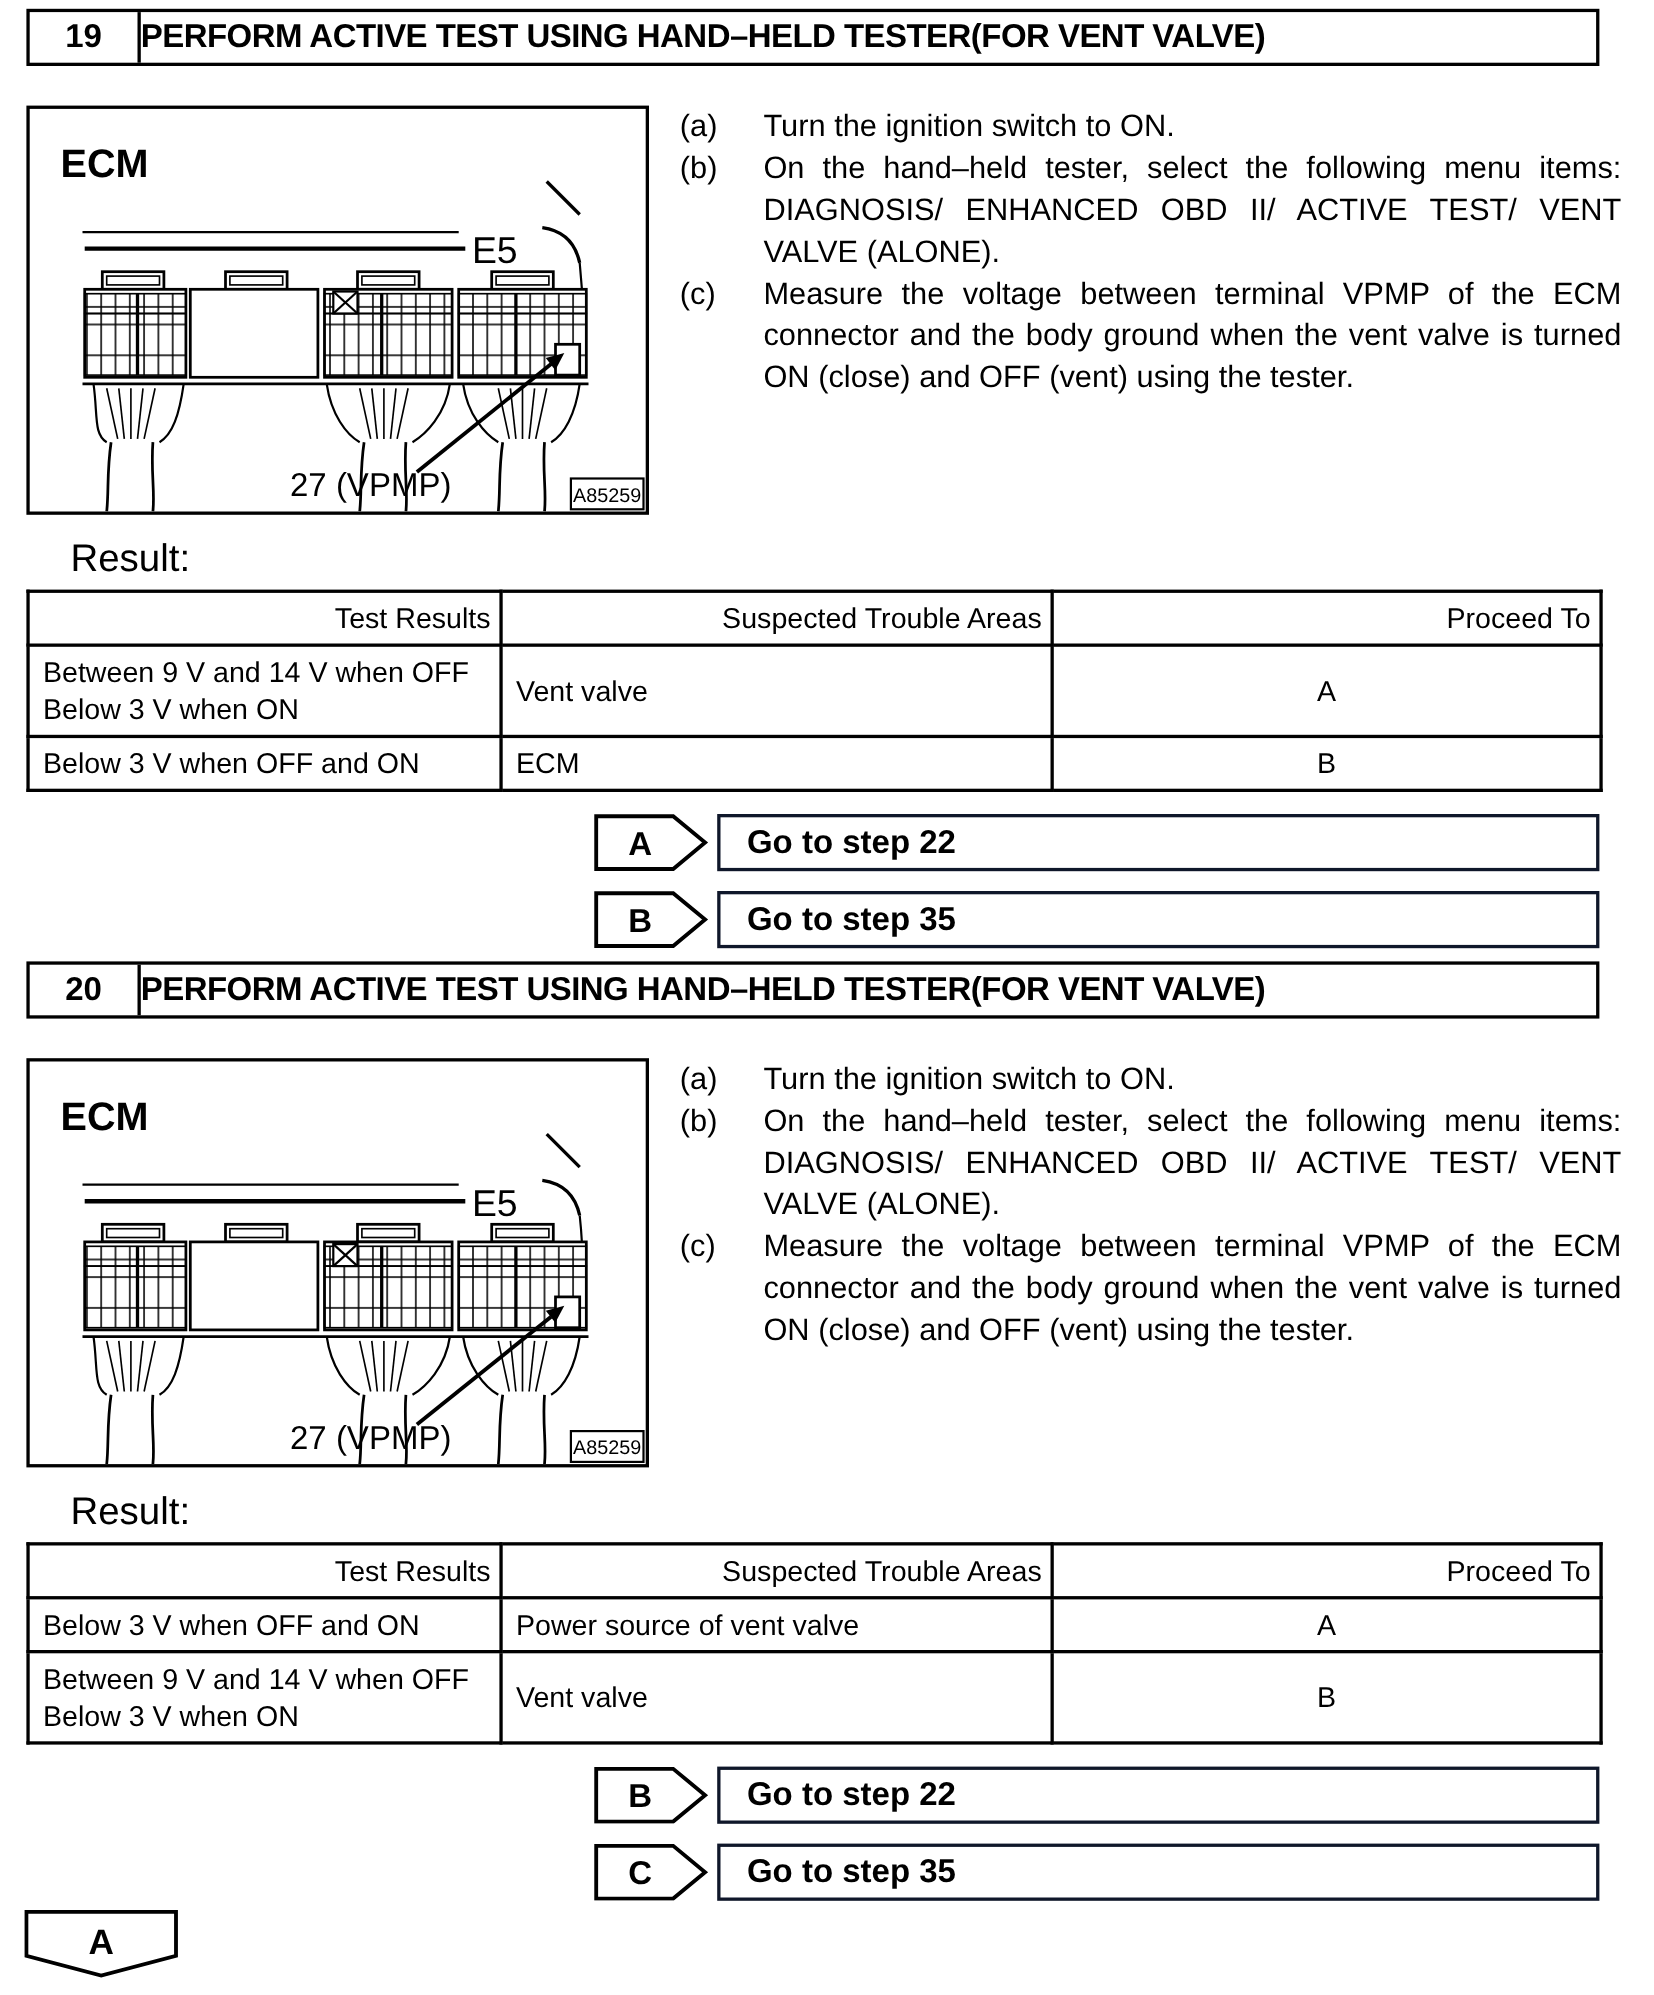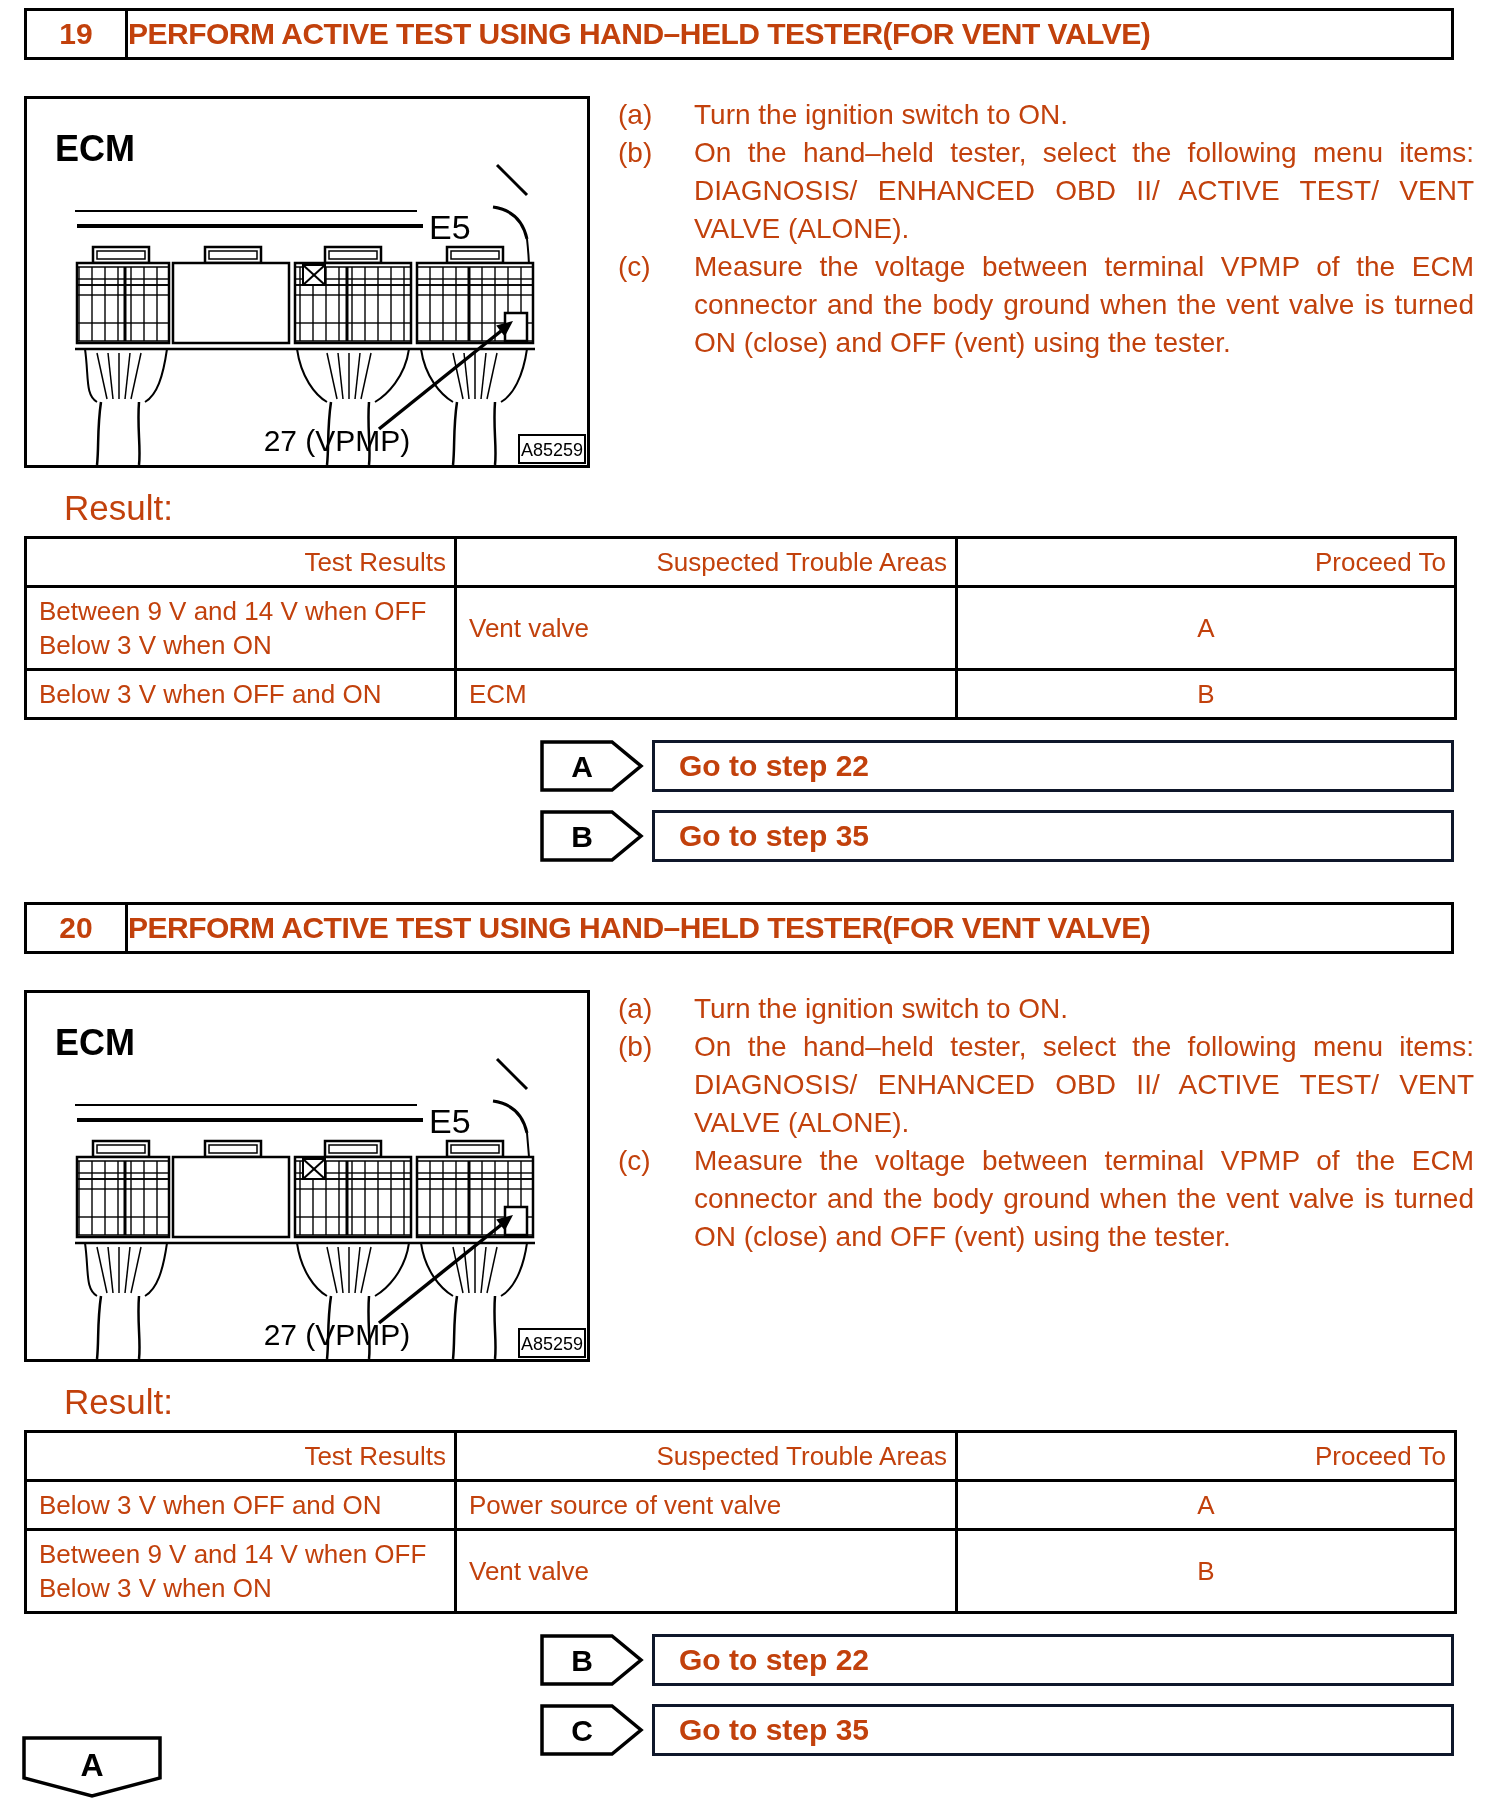--- a/index.html
+++ b/index.html
@@ -1,19 +1,19 @@
 <!DOCTYPE html>
 <html><head>
 <meta charset="utf-8">
 <style>
   html,body{margin:0;padding:0;background:#ffffff;}
   .page{
     position:relative;
     width:1504px;height:1814px;
-    background:#ffffff;color:#c2410c;
+    background:#ffffff;color:#000000;
     font-family:"Liberation Sans", sans-serif;
     overflow:hidden;
   }
   
   .step-header{
     margin:8px 0 0 24px;width:1430px;height:52px;
     border:3px solid #000;box-sizing:border-box;
     display:flex;align-items:stretch;background:#fff;
   }
   .step-num{
@@ -246,21 +246,21 @@
   <div class="directive-row next">
     <div class="directive-tag tag-slot">
   <svg width="104" height="52" viewBox="0 0 104 52">
     <polygon points="2,2 72,2 101,26 72,50 2,50" fill="#fff" stroke="#000" stroke-width="3.5"></polygon>
     <text class="svg-text tag-letter" x="42" y="37" font-size="30" font-weight="bold" text-anchor="middle">B</text>
   </svg>
 </div>
     <div class="directive-box">Go to step 35</div>
   </div>
 
-  <div class="step-header" style="margin-top:40px">
+  <div class="step-header" style="margin-top:12px">
     <div class="step-num">20</div>
     <div class="step-title">PERFORM ACTIVE TEST USING HAND–HELD TESTER(FOR VENT VALVE)</div>
   </div>
 
   <div class="step-body">
     <div class="diagram-box diagram-slot">
   <svg viewBox="0 0 560 366" width="560" height="366">
     <text class="svg-text" x="28" y="62" font-size="36" font-weight="bold">ECM</text>
 
     <line x1="48" y1="112" x2="390" y2="112" stroke="#000" stroke-width="2"></line>

